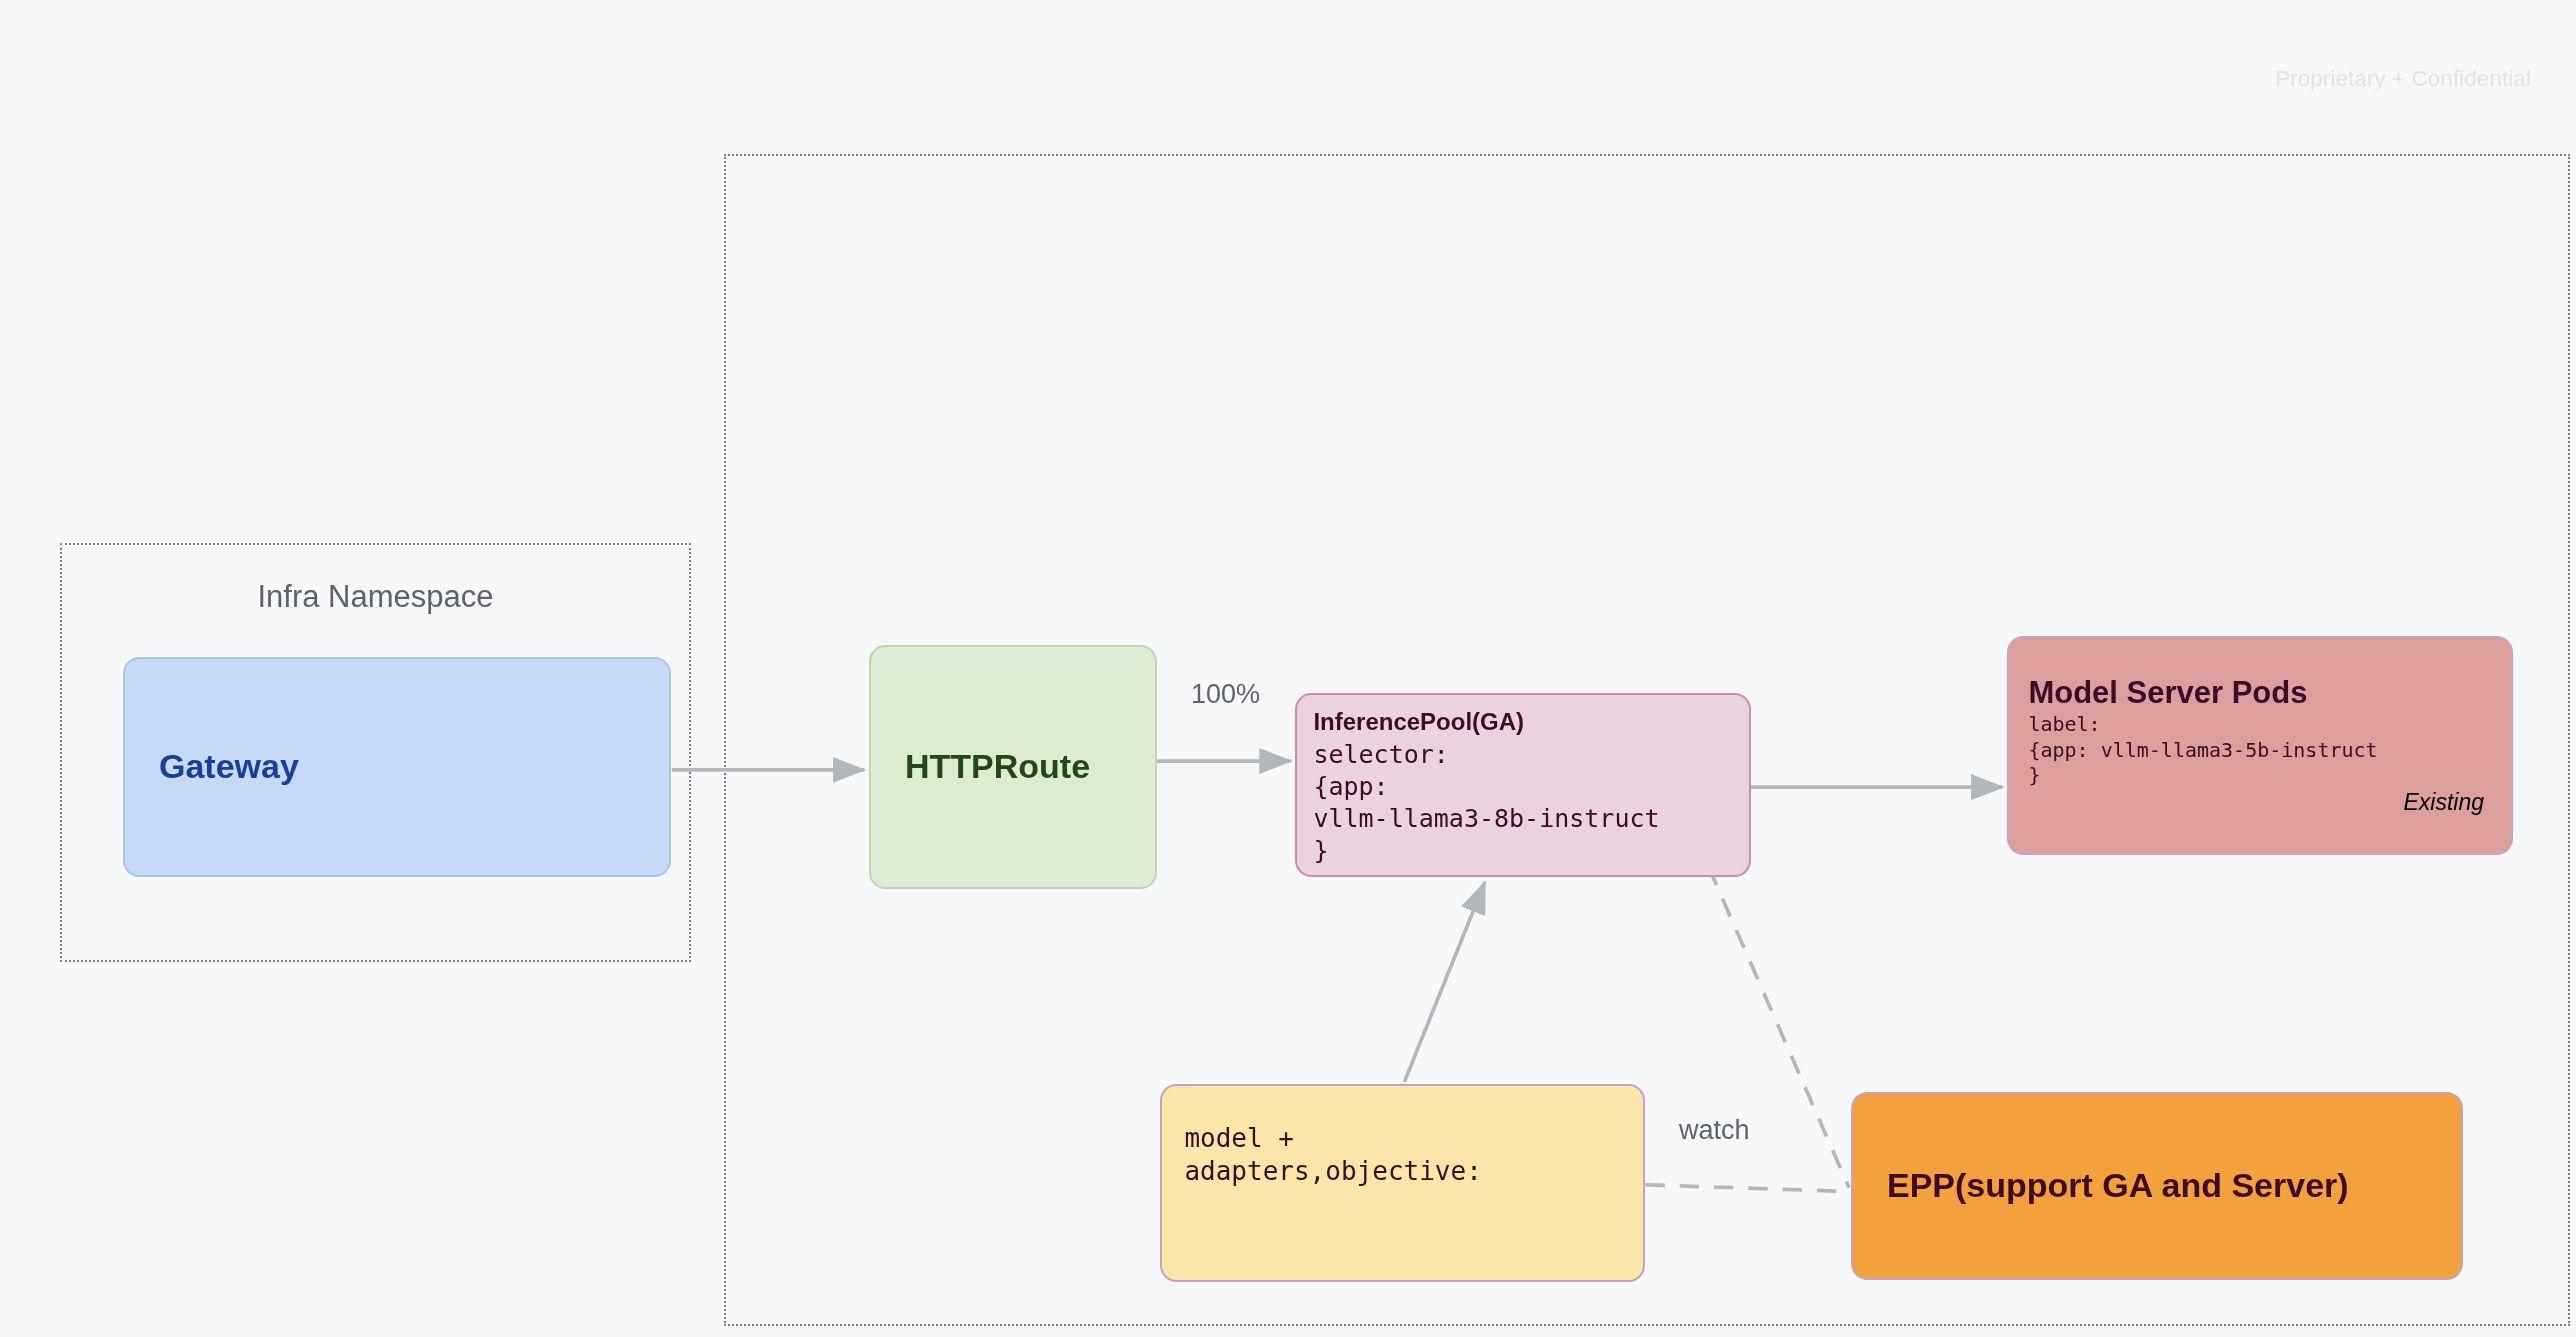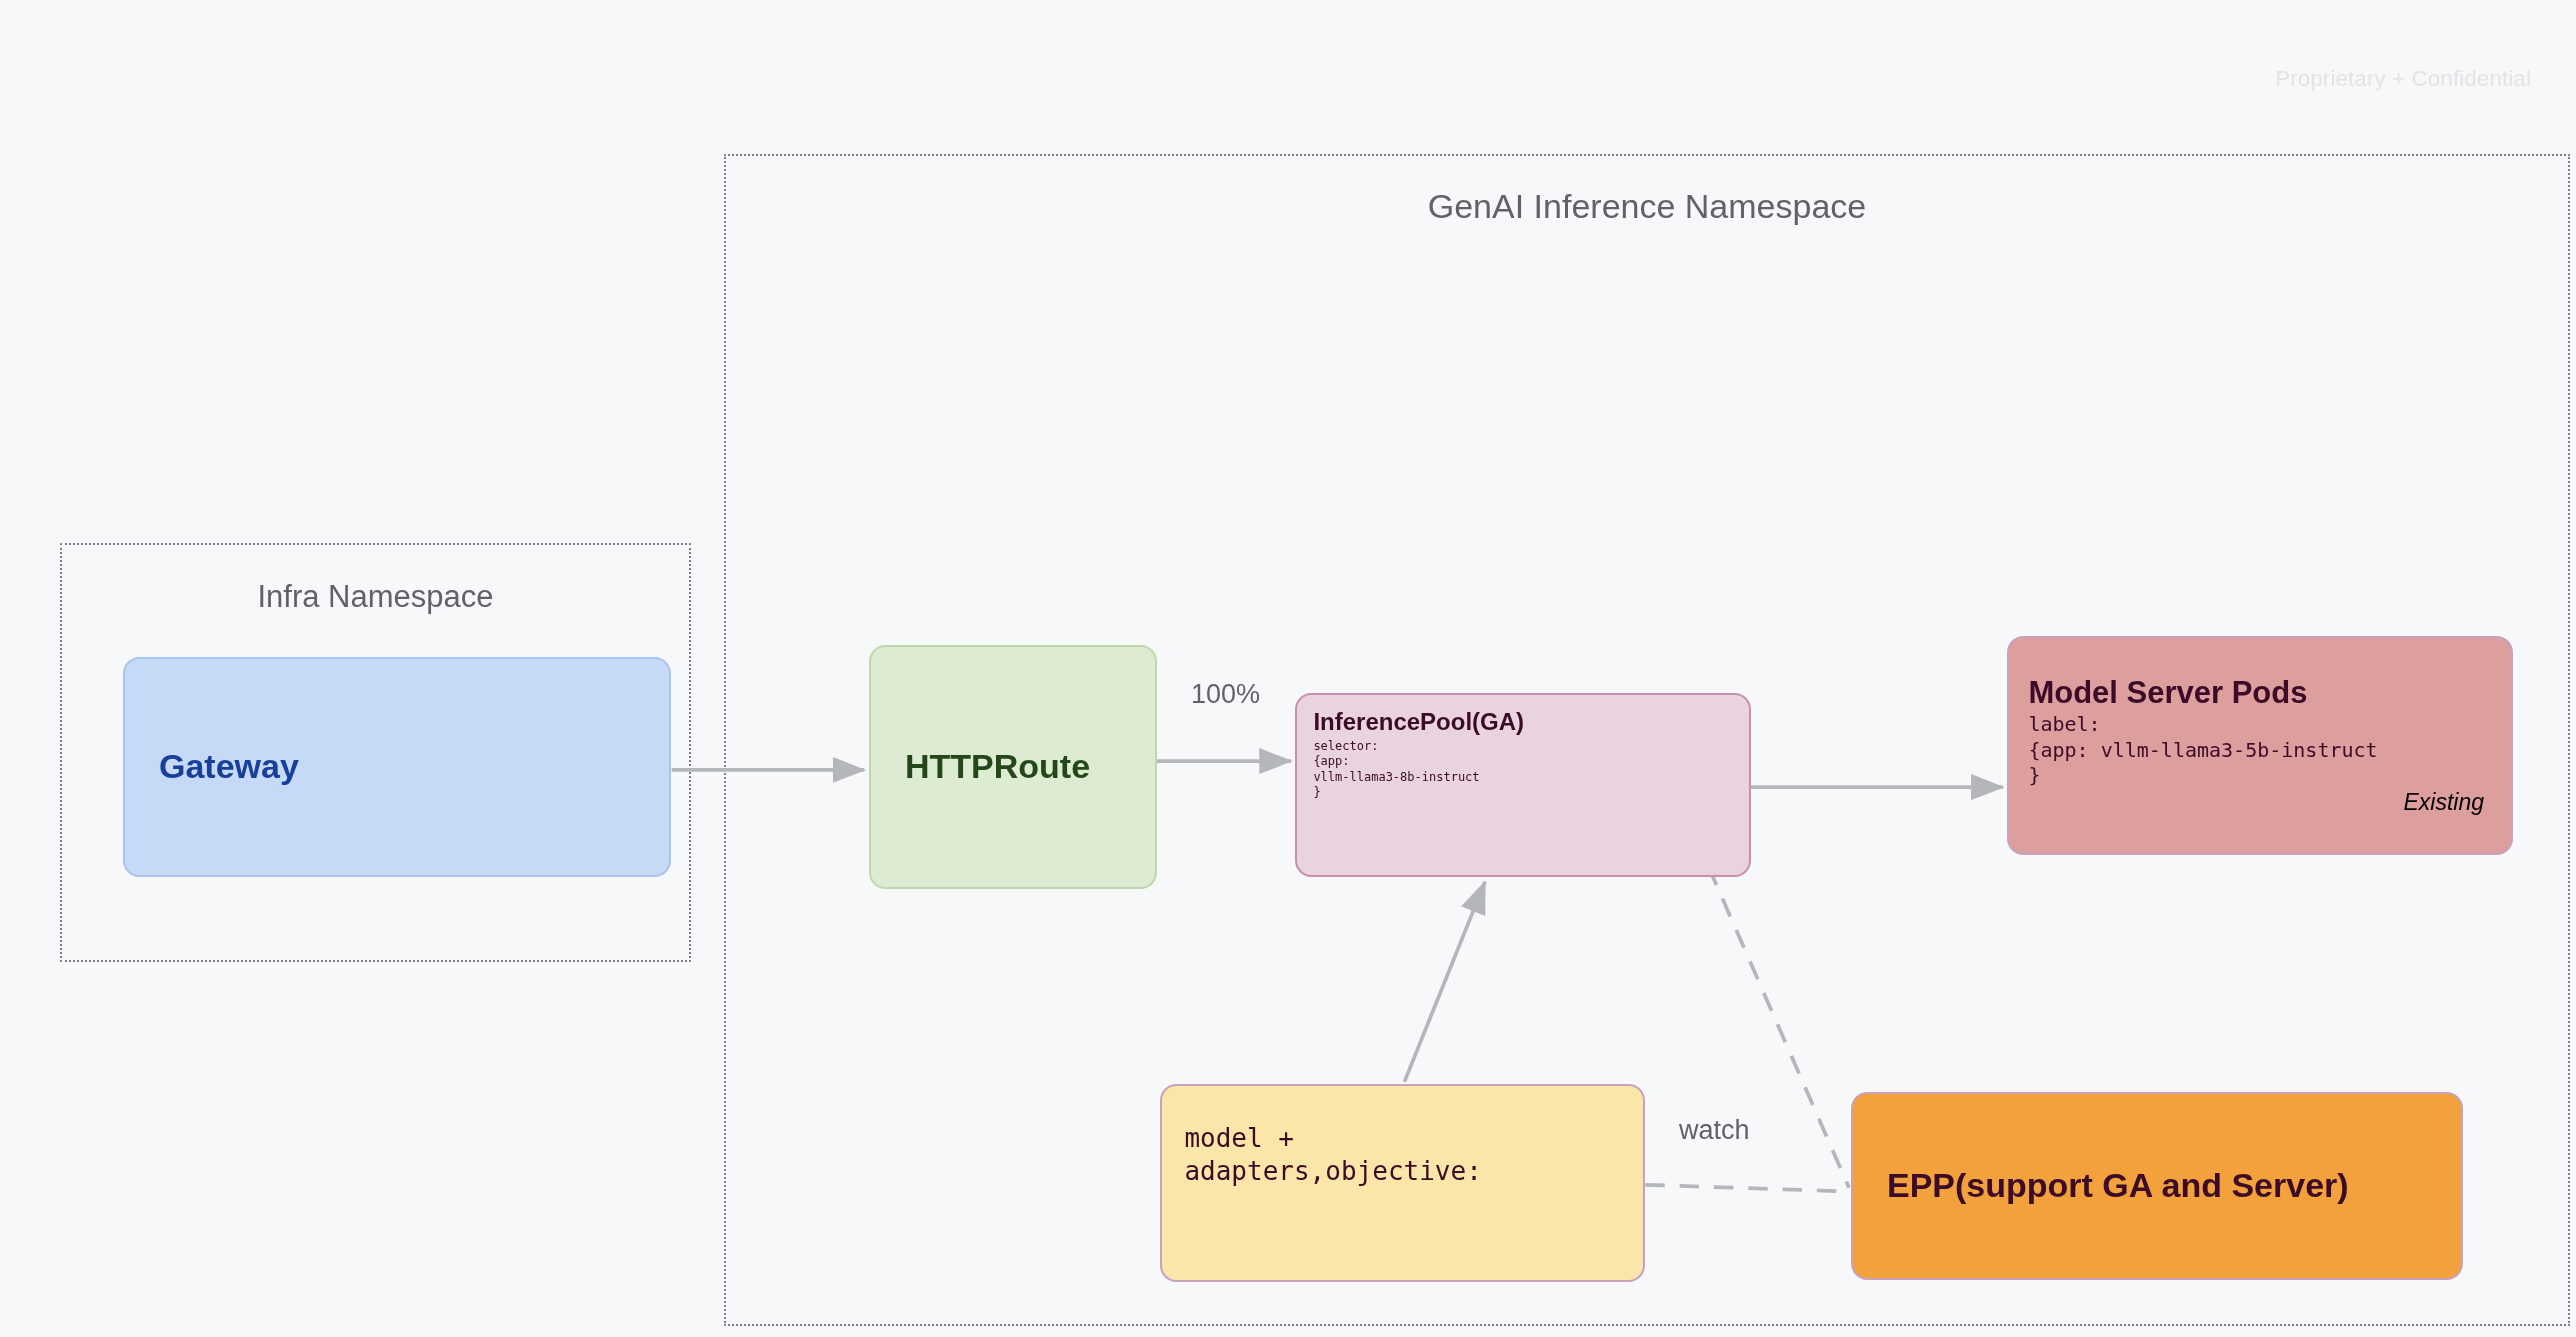--- a/index.html
+++ b/index.html
@@ -89,21 +89,21 @@
   }
 
   
   #node-inferencepool {
     left: 1295px; top: 693px; width: 456px; height: 184px;
     background: #e8d3de;
     border: 2.2px solid #c890ad;
     padding: 13.4px 16.4px 0 16.4px;
   }
   #node-inferencepool .title { font-size: 24px; color: #3c0b28; }
-  #node-inferencepool .mono  { font-size: 12px; color: #3c0b28; margin-top: 3px; }
+  #node-inferencepool .mono  { font-size: 25px; color: #3c0b28; margin-top: 3px; }
 
   
   #node-modelpods {
     left: 2007px; top: 636px; width: 506px; height: 219px;
     background: #dd9e9e;
     border: 2.2px solid #c9a1bd;
     padding: 37px 19.4px 0 19.4px;
   }
   #node-modelpods .title { font-size: 31px; color: #3c0b28; }
   #node-modelpods .mono  { font-size: 20px; color: #3c0b28; margin-top: 1.5px; }
@@ -150,21 +150,20 @@
 <body>
 
 <div id="canvas">
 
   <div id="watermark">Proprietary + Confidential</div>
 
   <div id="ns-infra" class="ns-box"></div>
   <div id="ns-infra-label" class="ns-label">Infra Namespace</div>
 
   <div id="ns-genai" class="ns-box"></div>
-  <div id="ns-genai-label" class="ns-label">GenAI Inference Namespace</div>
 
   <svg id="edges" viewBox="0 0 3452 1792" xmlns="http://www.w3.org/2000/svg">
     <defs>
       <marker id="arrowhead" markerWidth="9" markerHeight="7" refX="8.5" refY="3.5" orient="auto" markerUnits="strokeWidth">
         <polygon points="0 0, 9 3.5, 0 7" fill="#b4b7ba"></polygon>
       </marker>
     </defs>
 
     <line x1="900" y1="1032" x2="1158" y2="1032" stroke="#b4b7ba" stroke-width="5" marker-end="url(#arrowhead)"></line>
 

